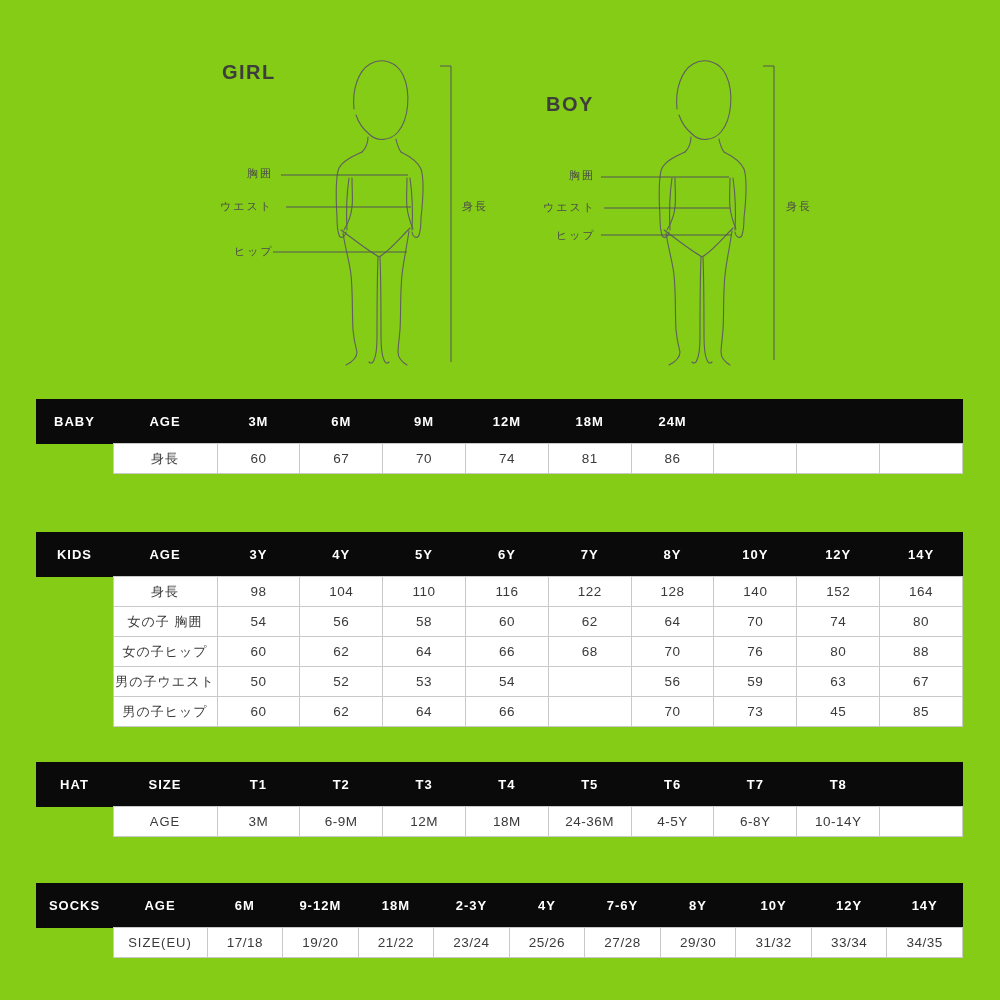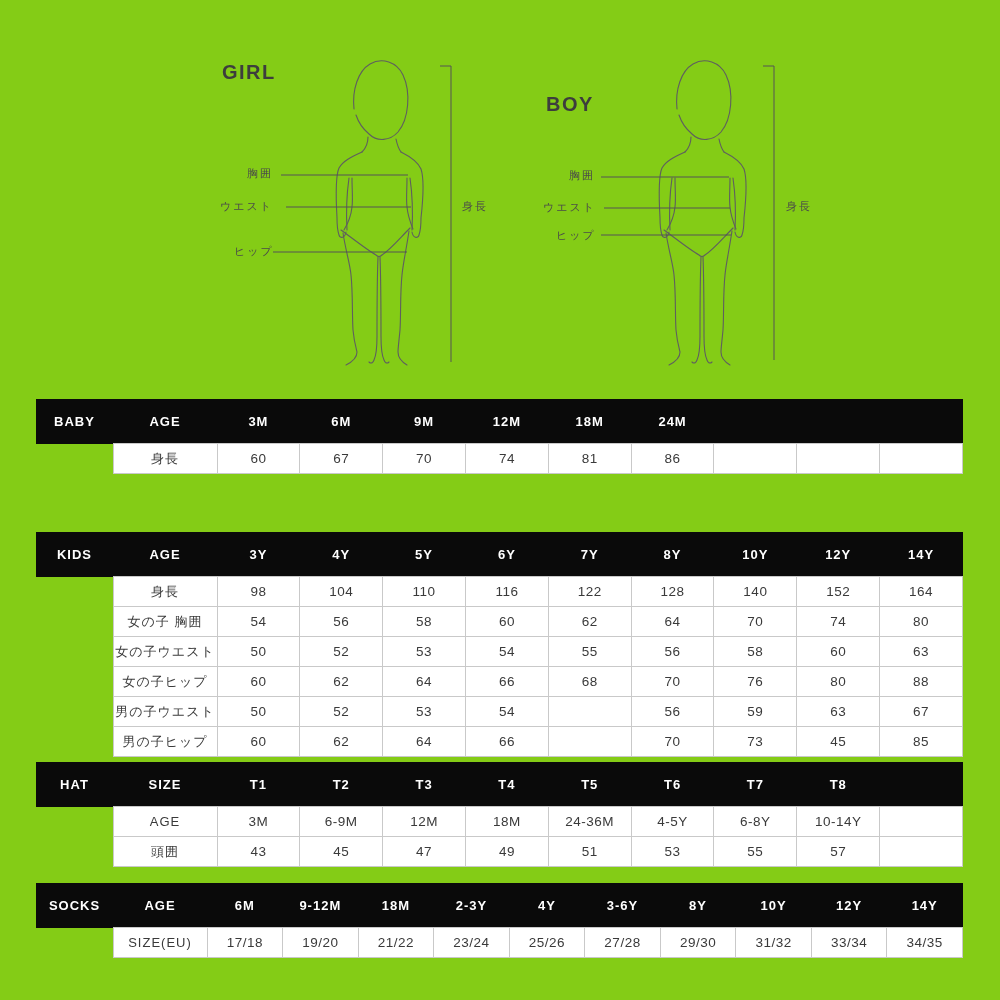--- a/index.html
+++ b/index.html
@@ -192,33 +192,20 @@
             <td class="val">58</td>
             <td class="val">60</td>
             <td class="val">62</td>
             <td class="val">64</td>
             <td class="val">70</td>
             <td class="val">74</td>
             <td class="val">80</td>
           </tr>
           <tr>
             <td class="spacer"></td>
-            <td class="rlbl">女の子ウエスト</td>
-            <td class="val">50</td>
-            <td class="val">52</td>
-            <td class="val">53</td>
-            <td class="val">54</td>
-            <td class="val">55</td>
-            <td class="val">56</td>
-            <td class="val">58</td>
-            <td class="val">60</td>
-            <td class="val">63</td>
-          </tr>
-          <tr>
-            <td class="spacer"></td>
             <td class="rlbl">女の子ヒップ</td>
             <td class="val">60</td>
             <td class="val">62</td>
             <td class="val">64</td>
             <td class="val">66</td>
             <td class="val">68</td>
             <td class="val">70</td>
             <td class="val">76</td>
             <td class="val">80</td>
             <td class="val">88</td>
@@ -289,33 +276,20 @@
             <td class="val">3M</td>
             <td class="val">6-9M</td>
             <td class="val">12M</td>
             <td class="val">18M</td>
             <td class="val">24-36M</td>
             <td class="val">4-5Y</td>
             <td class="val">6-8Y</td>
             <td class="val">10-14Y</td>
             <td class="val"></td>
           </tr>
-          <tr>
-            <td class="spacer"></td>
-            <td class="rlbl">頭囲</td>
-            <td class="val">43</td>
-            <td class="val">45</td>
-            <td class="val">47</td>
-            <td class="val">49</td>
-            <td class="val">51</td>
-            <td class="val">53</td>
-            <td class="val">55</td>
-            <td class="val">57</td>
-            <td class="val"></td>
-          </tr>
         </tbody>
       </table>
     </div>
   <div class="tbl-slot" id="slot-socks">
       <table class="size-table">
         <colgroup>
           <col style="width: 77px;">
           <col style="width: 94px;">
           <col>
           <col>
@@ -330,21 +304,21 @@
         </colgroup>
         <thead>
           <tr>
             <th class="sec">SOCKS</th>
             <th class="attr">AGE</th>
             <th class="colh">6M</th>
             <th class="colh">9-12M</th>
             <th class="colh">18M</th>
             <th class="colh">2-3Y</th>
             <th class="colh">4Y</th>
-            <th class="colh">3-6Y</th>
+            <th class="colh">7-6Y</th>
             <th class="colh">8Y</th>
             <th class="colh">10Y</th>
             <th class="colh">12Y</th>
             <th class="colh">14Y</th>
           </tr>
         </thead>
         <tbody>
           <tr>
             <td class="spacer"></td>
             <td class="rlbl">SIZE(EU)</td>

